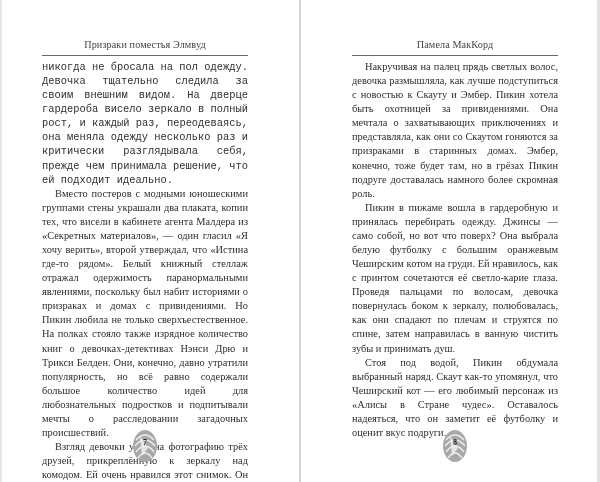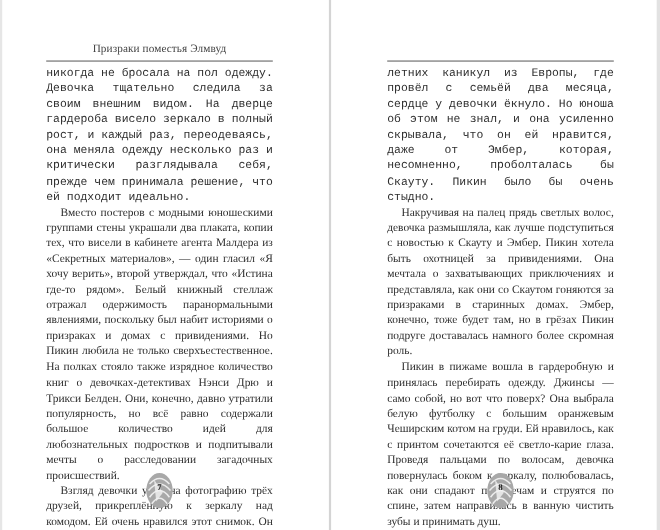--- a/index.html
+++ b/index.html
@@ -46,23 +46,23 @@
       <svg width="30" height="40" viewBox="0 0 30 40">
         <ellipse cx="15" cy="18" rx="12" ry="16" fill="#a8a8a8"></ellipse>
         <path d="M6 12 Q15 2 24 12 M5 18 Q15 6 25 18 M6 24 Q15 12 24 24 M8 30 Q15 20 22 30" stroke="#ececec" stroke-width="1.4" fill="none"></path>
         <path d="M10 8 L18 20 L12 28 Z" fill="#f2f2f2" opacity="0.8"></path>
       </svg>
       <div class="folio-num">7</div>
     </div>
   </div>
 
   <div class="page right">
+    <div class="running-head">Памела МакКорд</div>
     <div class="rule"></div>
     <div class="text">
-      <p class="noindent">летних каникул из Европы, где провёл с семьёй два месяца, сердце у девочки ёкнуло. Но юноша об этом не знал, и она усиленно скрывала, что он ей нравится, даже от Эмбер, которая, несомненно, проболталась бы Скауту. Пикин было бы очень стыдно.</p>
       <p class="indent">Накручивая на палец прядь светлых волос, девочка размышляла, как лучше подступиться с новостью к Скауту и Эмбер. Пикин хотела быть охотницей за привидениями. Она мечтала о захватывающих приключениях и представляла, как они со Скаутом гоняются за призраками в старинных домах. Эмбер, конечно, тоже будет там, но в грёзах Пикин подруге доставалась намного более скромная роль.</p>
       <p class="indent">Пикин в пижаме вошла в гардеробную и принялась перебирать одежду. Джинсы — само собой, но вот что поверх? Она выбрала белую футболку с большим оранжевым Чеширским котом на груди. Ей нравилось, как с принтом сочетаются её светло-карие глаза. Проведя пальцами по волосам, девочка повернулась боком к зеркалу, полюбовалась, как они спадают по плечам и струятся по спине, затем направилась в ванную чистить зубы и принимать душ.</p>
       <p class="indent">Стоя под водой, Пикин обдумала выбранный наряд. Скаут как-то упомянул, что Чеширский кот — его любимый персонаж из «Алисы в Стране чудес». Оставалось надеяться, что он заметит её футболку и оценит вкус подруги.</p>
 
     </div>
     <div class="folio">
       <svg width="30" height="40" viewBox="0 0 30 40">
         <ellipse cx="15" cy="18" rx="12" ry="16" fill="#a8a8a8"></ellipse>
         <path d="M6 12 Q15 2 24 12 M5 18 Q15 6 25 18 M6 24 Q15 12 24 24 M8 30 Q15 20 22 30" stroke="#ececec" stroke-width="1.4" fill="none"></path>
         <path d="M10 8 L18 20 L12 28 Z" fill="#f2f2f2" opacity="0.8"></path>

